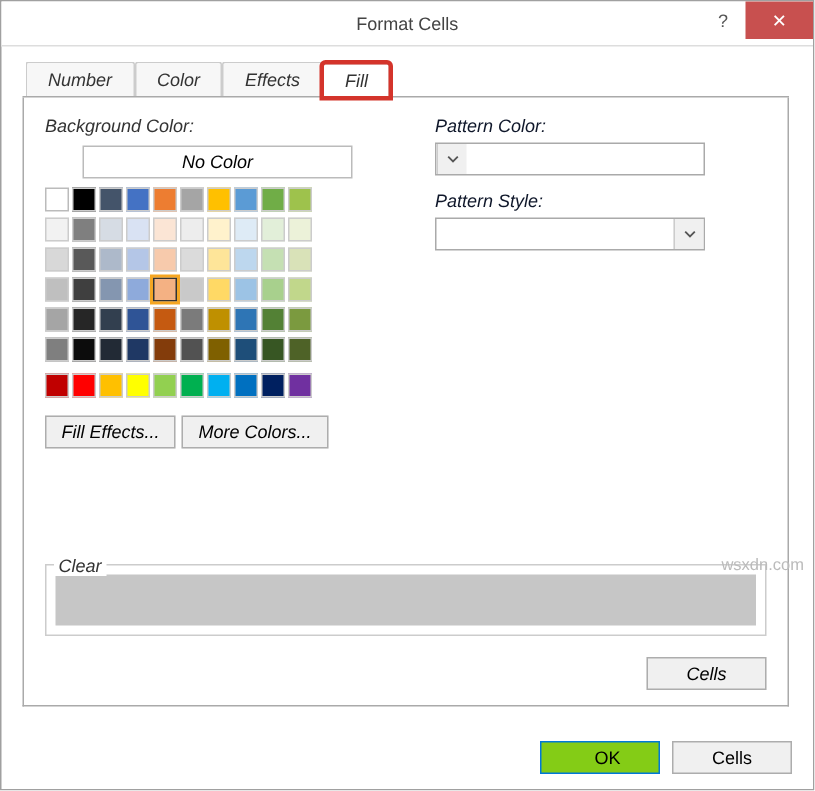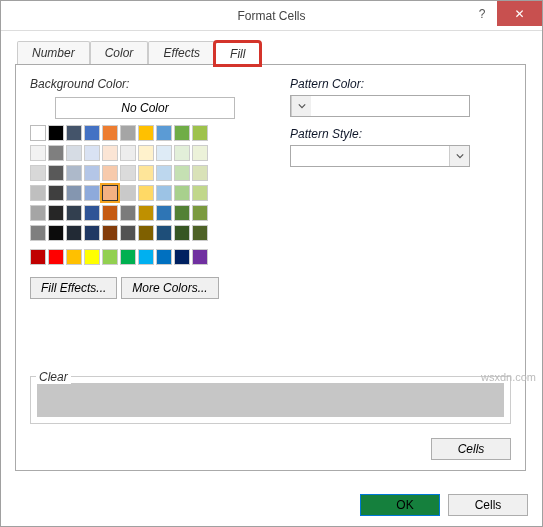--- a/index.html
+++ b/index.html
@@ -33,21 +33,21 @@
   .combo { width: 180px; height: 22px; border: 1px solid #aaa; display: flex; align-items: center; background: #fff; position:relative;}
   .combo .val { flex: 1; padding: 0 6px; text-align: center; }
   .combo .arrow { width: 20px; height: 100%; border-left: 1px solid #ccc; display: flex; align-items: center; justify-content: center; background:#f0f0f0;}
   .combo .arrow svg { width: 8px; height: 8px; }
   .sample-group { position: absolute; left: 14px; right: 14px; bottom: 46px; }
   .sample-lbl { font-size: 12px; color: #333; position: relative; top: 8px; left: 6px; background: #fff; padding: 0 3px; display:inline-block;}
   .sample-box { border: 1px solid #ccc; height: 48px; background: #fff; padding:6px;}
   .sample-fill { width: 100%; height: 100%; background: #c6c6c6; }
   .clear-row { position: absolute; right: 14px; bottom: 10px; }
   .dlg-btns { position: absolute; right: 14px; bottom: 10px; display: flex; gap: 8px; }
-  .dlg-btns .btn.ok { border: 1px solid #0078d7; background: #15803d; min-width:80px;padding-left:20px;}
+  .dlg-btns .btn.ok { border: 1px solid #0078d7; background: #84cc16; min-width:80px;padding-left:20px;}
   .watermark { position: absolute; right: 6px; top: 370px; color: #bbb; font-size: 11px; transform: rotate(0deg); pointer-events:none;}
 </style>
 </head>
 <body>
 
 <div class="window">
 
   <div class="titlebar">
     <span class="title">Format Cells</span>
     <div class="controls">

